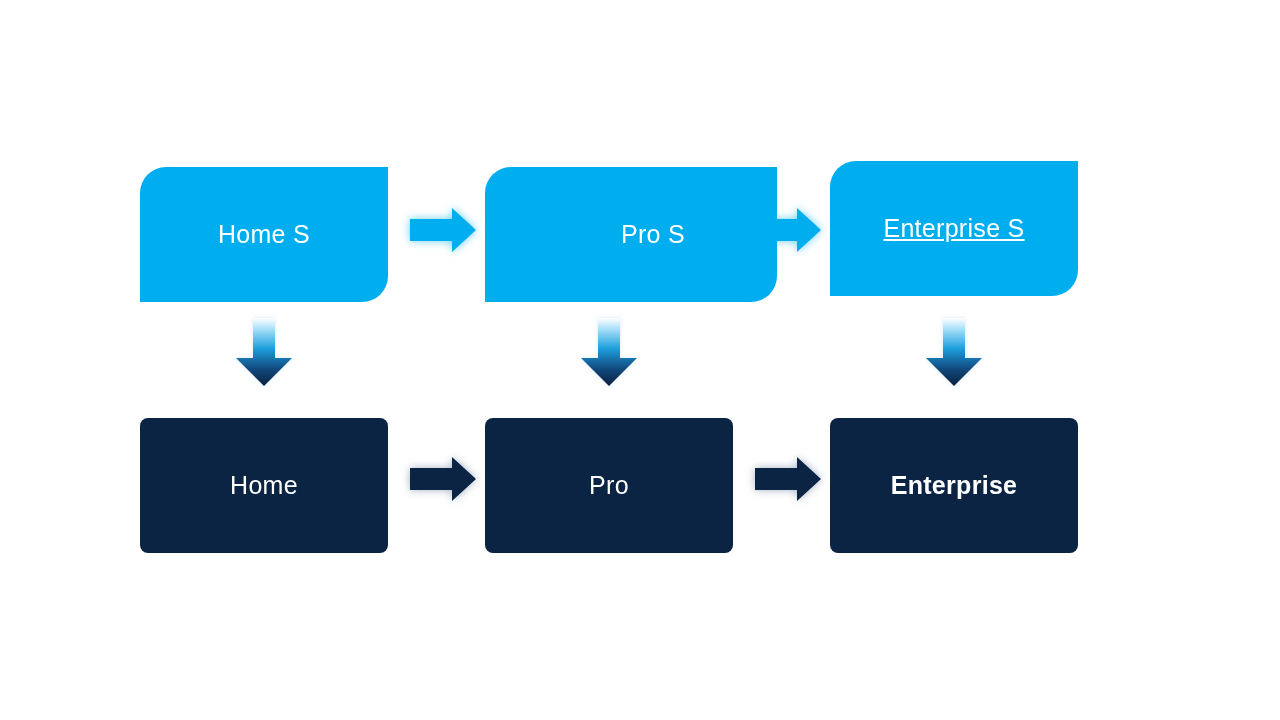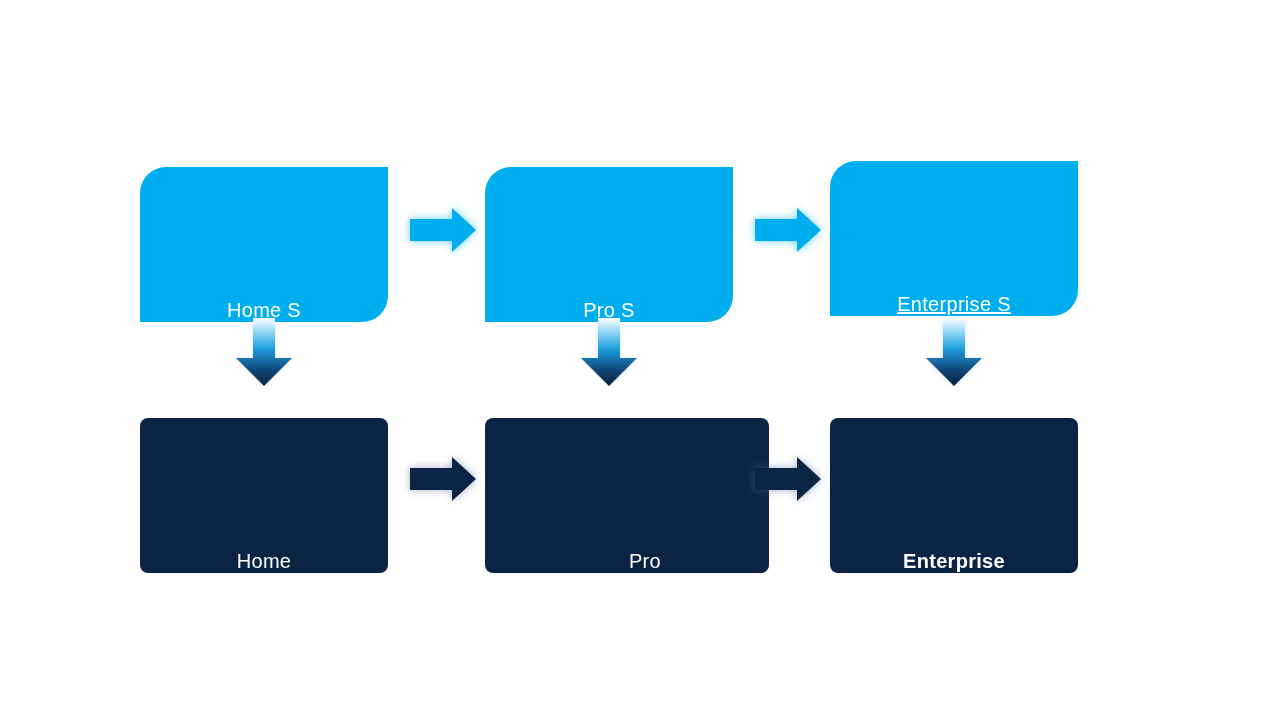--- a/index.html
+++ b/index.html
@@ -1,23 +1,23 @@
 <!DOCTYPE html>
 <html style="--background: #FFFFFF; --top-box: #00AEF0; --bottom-box: #0C2444; --label-text: #FFFFFF; --top-arrow: #00AEF0; --bottom-arrow: #0C2444; --down-arrow-stop-0: #FFFFFF; --down-arrow-stop-1: #A9E0F9; --down-arrow-stop-2: #1D9FDC; --down-arrow-stop-3: #114B80; --down-arrow-stop-4: #0A1F3C;"><head>
 <meta charset="utf-8">
 <style>
   html,body{margin:0;padding:0;background:#ffffff;}
   .canvas{
     position:relative;width:1280px;height:720px;background:#ffffff;
     overflow:hidden;font-family:"Liberation Sans",sans-serif;
   }
   .box{
-    position:absolute;width:248px;height:155px;
-    display:flex;align-items:flex-end;justify-content:center;
-    color:#ffffff;font-size:20px;letter-spacing:0.3px;
+    position:absolute;width:248px;height:135px;
+    display:flex;align-items:center;justify-content:center;
+    color:#ffffff;font-size:25px;letter-spacing:0.3px;
   }
   .box.top{
     background:var(--top-box,#00AEF0);
     border-radius:26px 0 26px 0;
   }
   .box.bottom{
     background:var(--bottom-box,#0C2444);
     border-radius:8px;
   }
   .arrow{position:absolute;}
@@ -39,31 +39,31 @@
         <stop offset="0.45" style="stop-color:var(--down-arrow-stop-2,#1D9FDC)"></stop>
         <stop offset="0.74" style="stop-color:var(--down-arrow-stop-3,#114B80)"></stop>
         <stop offset="1" style="stop-color:var(--down-arrow-stop-4,#0A1F3C)"></stop>
       </linearGradient>
     </defs>
   </svg>
 
   <div class="box top" style="left:140px;top:167px;">
     <span>Home S</span>
   </div>
-  <div class="box top" style="left:485px;top:167px;">
+  <div class="box top" style="left:485px;top:167px;padding-left:44px;">
     <span>Pro S</span>
   </div>
   <div class="box top" style="left:830px;top:161px;text-decoration:underline;">
     <span>Enterprise S</span>
   </div>
 
   <div class="box bottom" style="left:140px;top:418px;">
     <span>Home</span>
   </div>
-  <div class="box bottom" style="left:485px;top:418px;padding-left:36px;">
+  <div class="box bottom" style="left:485px;top:418px;">
     <span>Pro</span>
   </div>
   <div class="box bottom" style="left:830px;top:418px;font-weight:bold;">
     <span>Enterprise</span>
   </div>
 
   <svg class="arrow h-arrow-top" style="left:410px;top:208px;" width="66" height="44" viewBox="0 0 66 44">
     <polygon points="0,11 42,11 42,0 66,22 42,44 42,33 0,33" style="fill:var(--top-arrow,#00AEF0)"></polygon>
   </svg>
   <svg class="arrow h-arrow-top" style="left:755px;top:208px;" width="66" height="44" viewBox="0 0 66 44">

